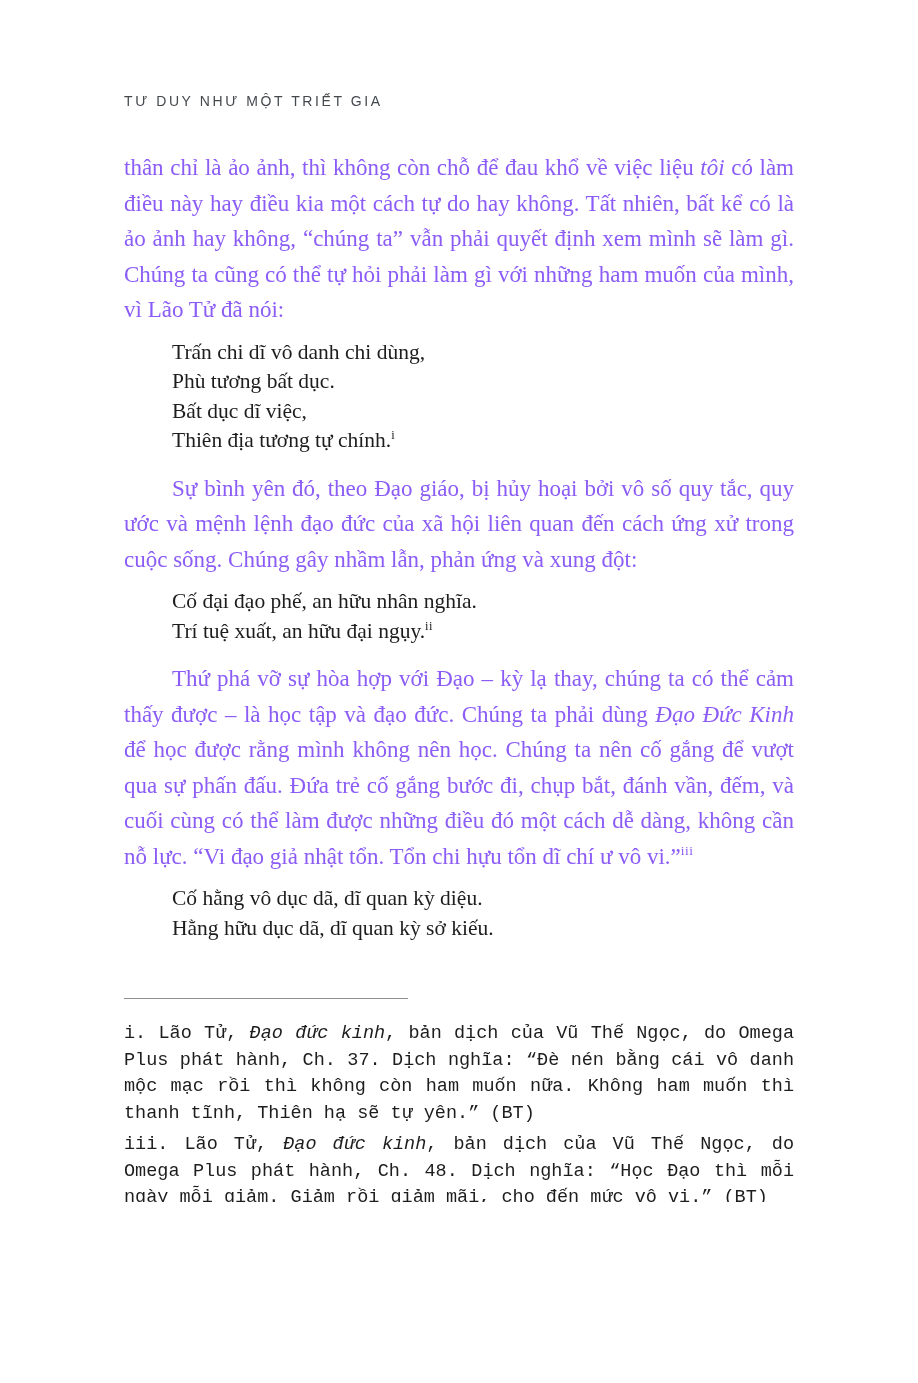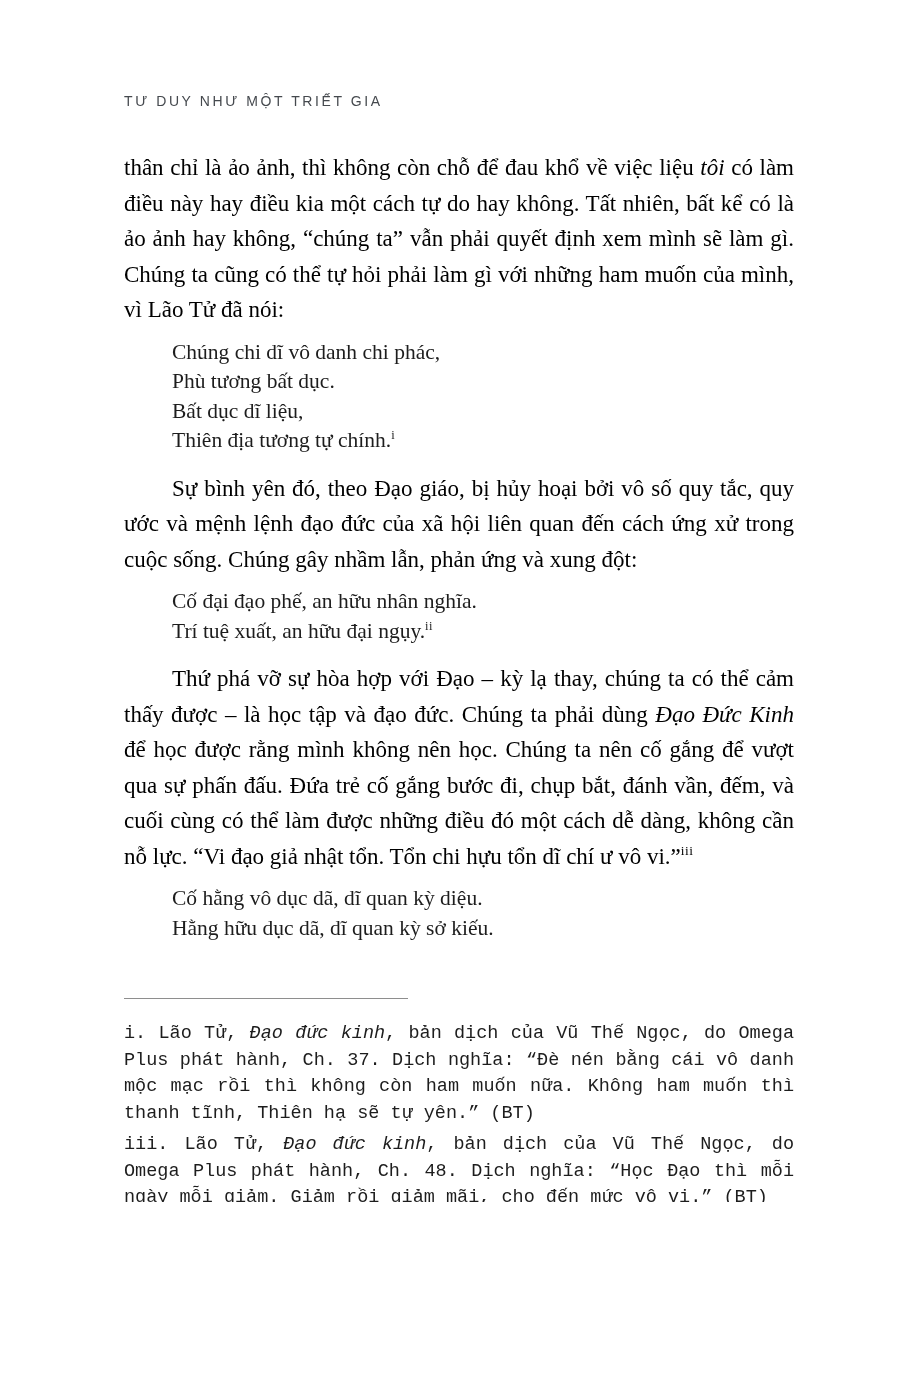--- a/index.html
+++ b/index.html
@@ -23,21 +23,21 @@
     text-transform: uppercase;
     white-space: nowrap;
   }
   .body-flow { width: 670px; }
   .para {
     margin: 0;
     font-size: 23px;
     line-height: 35.5px;
     text-align: justify;
     hyphens: none;
-    color: #000000;
+    color: #8b5cf6;
   }
   .para.first { margin-top: 40px; }
   .para.indent { text-indent: 48px; margin-top: 12px; }
   .verse {
     margin: 10px 0 15px 48px;
     font-size: 21.5px;
     line-height: 29.5px;
     color: #1d1d1d;
   }
   .verse-line { white-space: nowrap; }
@@ -80,23 +80,23 @@
 </head>
 <body>
 
 <div class="page">
 
   <div class="running-title">TƯ DUY NHƯ MỘT TRIẾT GIA</div>
 
   <main class="body-flow" id="body-flow">
       <p class="para first"><span>thân chỉ là ảo ảnh, thì không còn chỗ để đau khổ về việc liệu </span><em>tôi</em><span> có làm điều này hay điều kia một cách tự do hay không. Tất nhiên, bất kể có là ảo ảnh hay không, “chúng ta” vẫn phải quyết định xem mình sẽ làm gì. Chúng ta cũng có thể tự hỏi phải làm gì với những ham muốn của mình, vì Lão Tử đã nói:</span></p>
       <div class="verse">
-        <div class="verse-line"><span>Chúng chi dĩ vô danh chi phác,</span></div>
+        <div class="verse-line"><span>Trấn chi dĩ vô danh chi dùng,</span></div>
         <div class="verse-line"><span>Phù tương bất dục.</span></div>
-        <div class="verse-line"><span>Bất dục dĩ liệu,</span></div>
+        <div class="verse-line"><span>Bất dục dĩ việc,</span></div>
         <div class="verse-line"><span>Thiên địa tương tự chính.</span><sup>i</sup></div>
       </div>
       <p class="para indent"><span>Sự bình yên đó, theo Đạo giáo, bị hủy hoại bởi vô số quy tắc, quy ước và mệnh lệnh đạo đức của xã hội liên quan đến cách ứng xử trong cuộc sống. Chúng gây nhầm lẫn, phản ứng và xung đột:</span></p>
       <div class="verse">
         <div class="verse-line"><span>Cố đại đạo phế, an hữu nhân nghĩa.</span></div>
         <div class="verse-line"><span>Trí tuệ xuất, an hữu đại ngụy.</span><sup>ii</sup></div>
       </div>
       <p class="para indent"><span>Thứ phá vỡ sự hòa hợp với Đạo – kỳ lạ thay, chúng ta có thể cảm thấy được – là học tập và đạo đức. Chúng ta phải dùng </span><em>Đạo Đức Kinh</em><span> để học được rằng mình không nên học. Chúng ta nên cố gắng để vượt qua sự phấn đấu. Đứa trẻ cố gắng bước đi, chụp bắt, đánh vần, đếm, và cuối cùng có thể làm được những điều đó một cách dễ dàng, không cần nỗ lực. “Vi đạo giả nhật tổn. Tổn chi hựu tổn dĩ chí ư vô vi.”</span><sup>iii</sup></p>
       <div class="verse">
         <div class="verse-line"><span>Cố hằng vô dục dã, dĩ quan kỳ diệu.</span></div>

